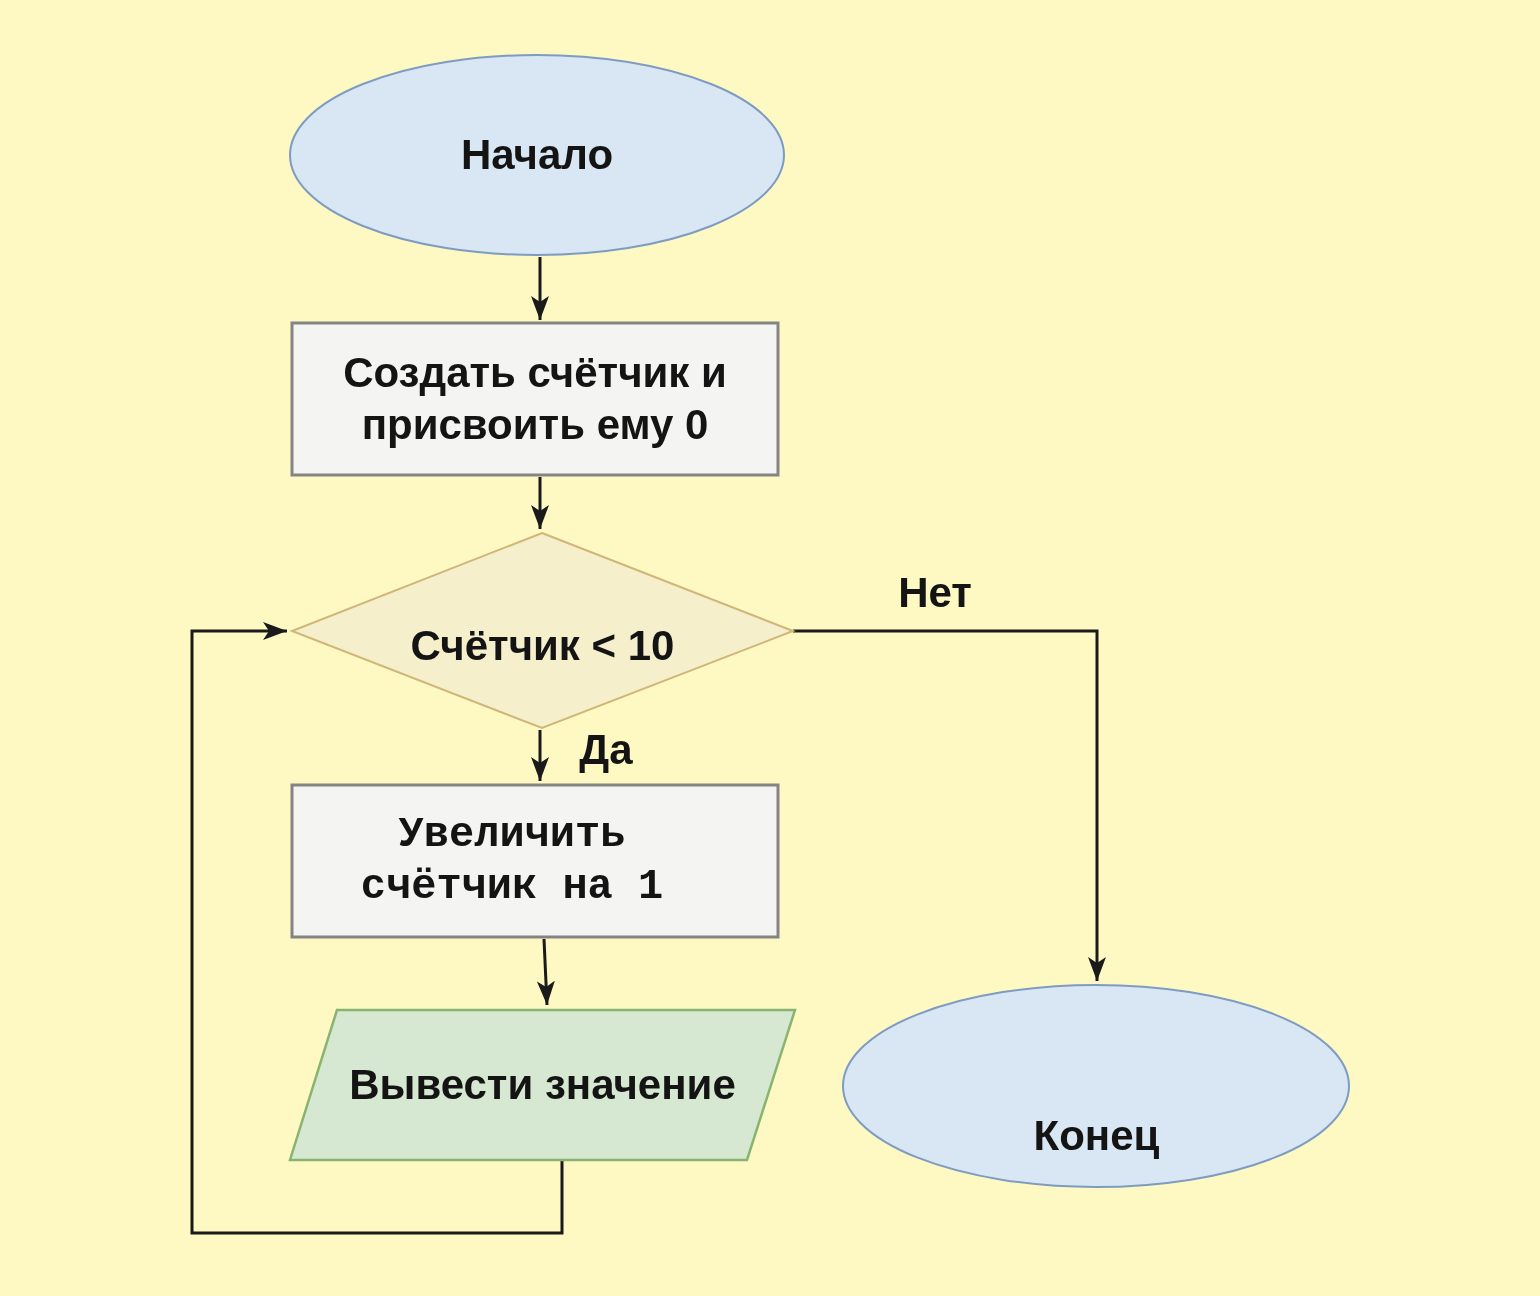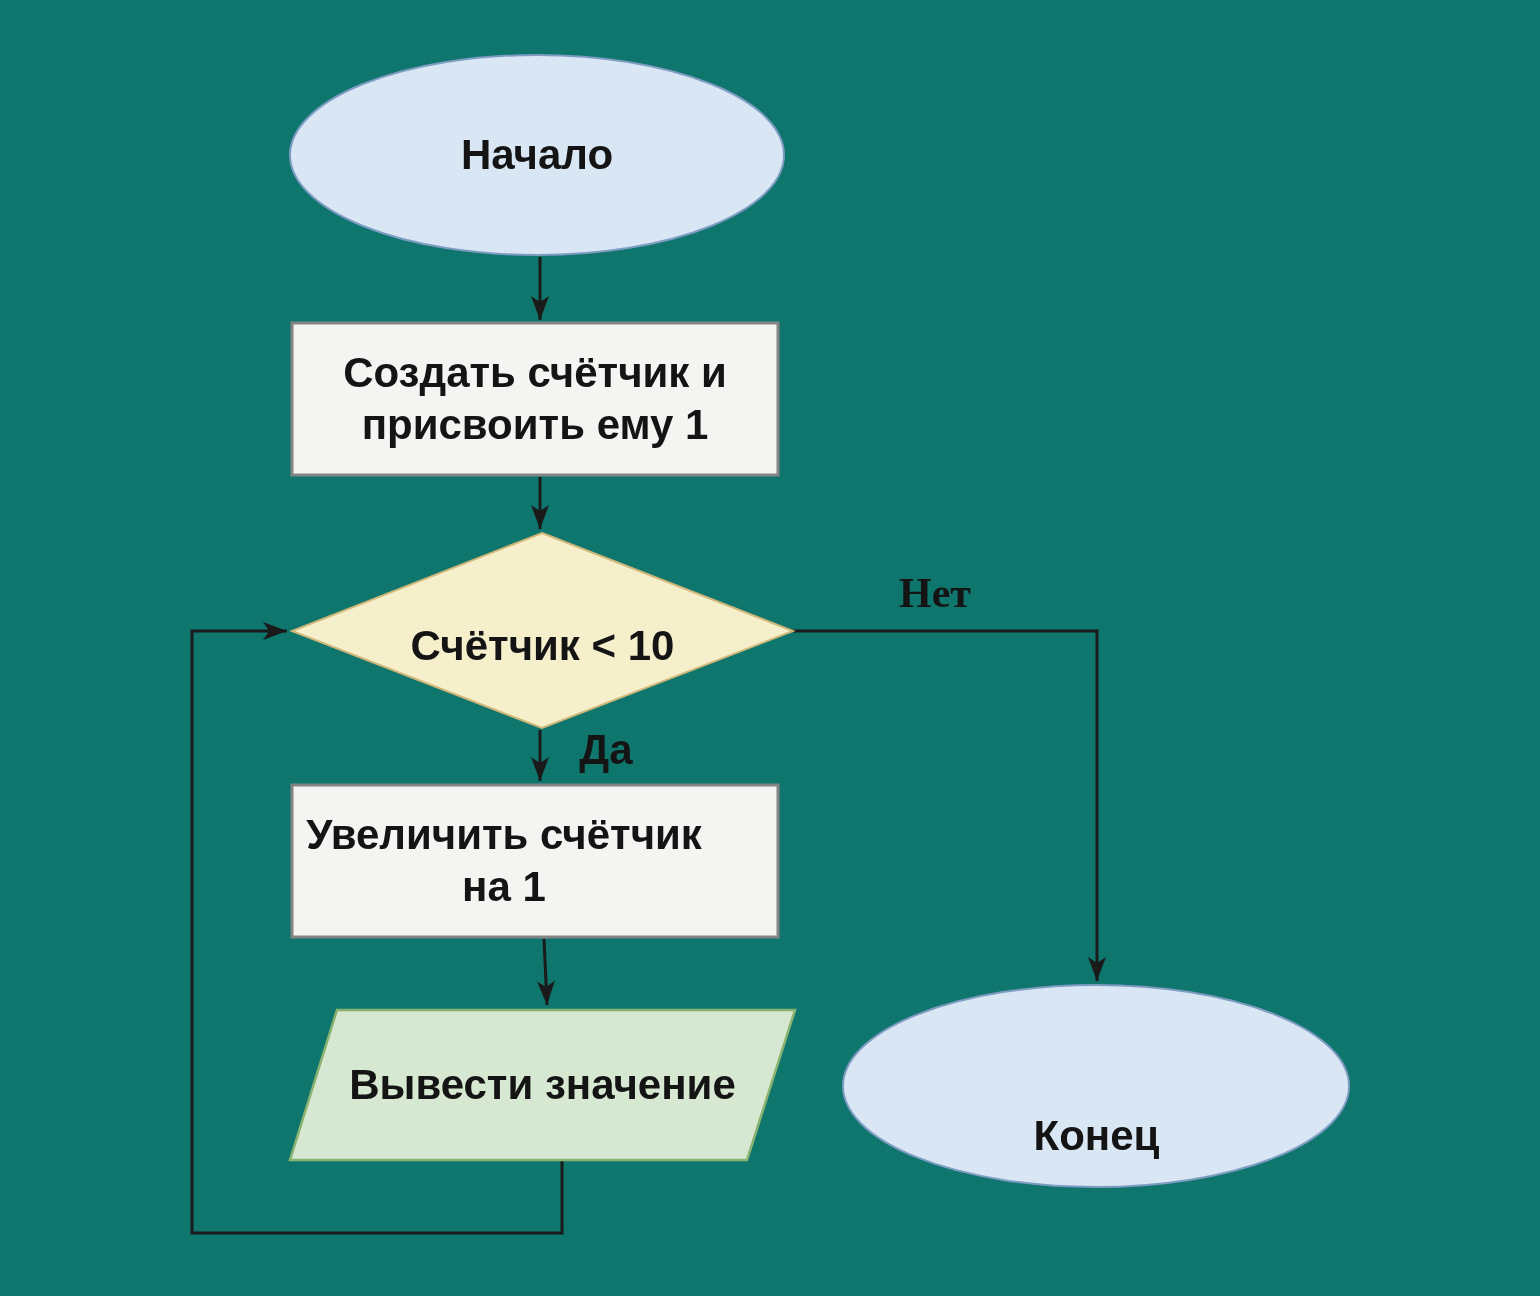--- a/index.html
+++ b/index.html
@@ -4,21 +4,21 @@
 <style>
   html, body {
     margin: 0;
     padding: 0;
     background: #efefef;
   }
   .stage {
     position: relative;
     width: 1540px;
     height: 1296px;
-    background: #0f766e;
+    background: #fef9c3;
     font-family: "Liberation Sans", sans-serif;
     overflow: hidden;
   }
   .stage svg {
     position: absolute;
     left: 0;
     top: 0;
   }
   
   .shape-terminal { stroke: #7e9cc2; stroke-width: 2; }
@@ -80,36 +80,36 @@
     <polygon class="shape-io" points="337,1010 795,1010 747,1160 290,1160" fill="#d6e8d1"></polygon>
     <ellipse class="shape-terminal" cx="1096" cy="1086" rx="253" ry="101" fill="#d9e7f4"></ellipse>
   </svg>
 
   <div class="label" style="left:290px; top:55px; width:494px; height:200px;">
     <span>Начало</span>
   </div>
 
   <div class="label" style="left:292px; top:323px; width:486px; height:152px;">
     <span>Создать счётчик и</span>
-    <span>присвоить ему 1</span>
+    <span>присвоить ему 0</span>
   </div>
 
   <div class="label" style="left:292px; top:548px; width:501px; height:195px;">
     <span>Счётчик &lt; 10</span>
   </div>
 
-  <div class="label" style="left:292px; top:785px; width:424px; height:152px;">
+  <div class="label" style="left:300px; top:785px; width:424px; height:152px;font-family:Liberation Mono, monospace;">
     <span>Увеличить счётчик на 1</span>
   </div>
 
   <div class="label" style="left:290px; top:1010px; width:505px; height:150px;text-align:right;">
     <span>Вывести значение</span>
   </div>
 
   <div class="label" style="left:843px; top:1035px; width:507px; height:202px;">
     <span>Конец</span>
   </div>
 
-  <div class="edge-label" style="left:860px; top:565px; width:150px; height:55px;font-family:Liberation Serif, serif;">Нет</div>
+  <div class="edge-label" style="left:860px; top:565px; width:150px; height:55px;">Нет</div>
 
   <div class="edge-label" style="left:556px; top:726px; width:100px; height:48px;">Да</div>
 
 </div>
 
 </body></html>

